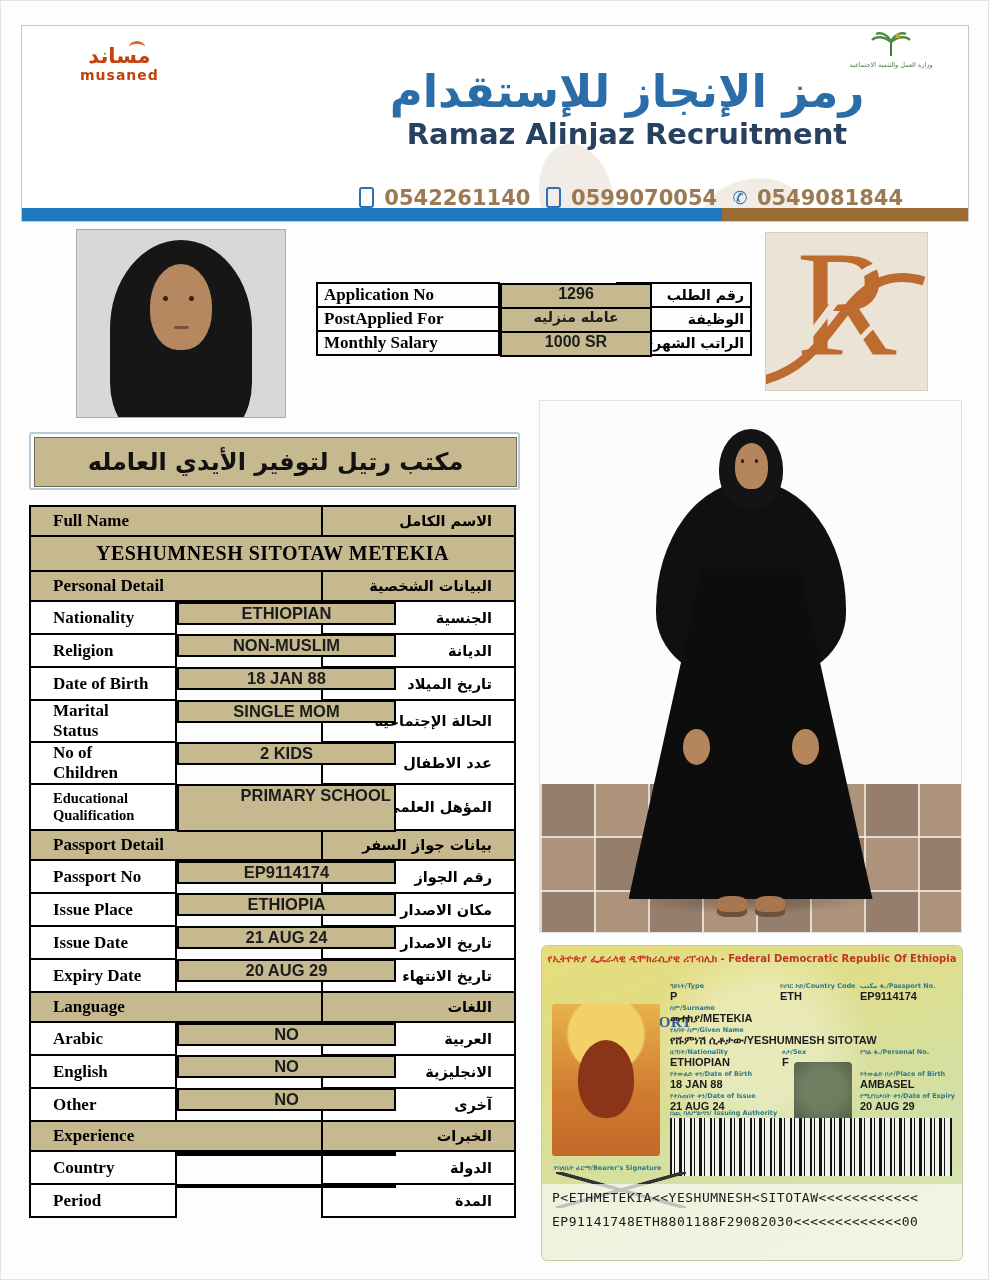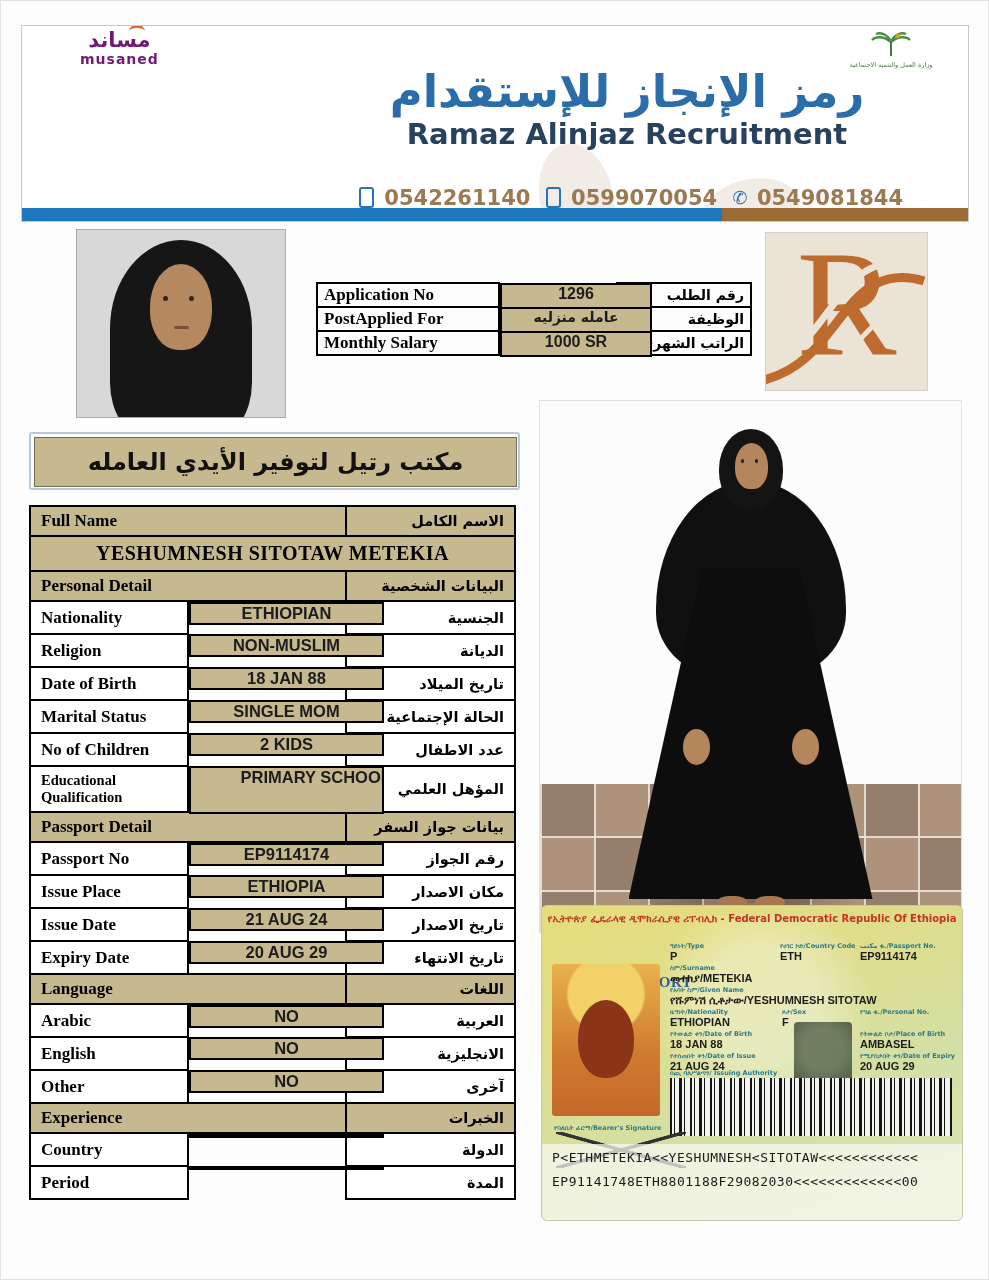--- a/index.html
+++ b/index.html
@@ -8,21 +8,21 @@
 
   
   .header{position:absolute;left:20px;top:24px;width:946px;height:195px;background:#fff;
           border:1px solid #c8c8c8;overflow:hidden;}
   .header .wm{position:absolute;left:430px;top:90px;width:420px;height:160px;opacity:.18;
           background:radial-gradient(ellipse 60px 90px at 30% 40%,#b49a74 0 60%,transparent 62%),
                      radial-gradient(ellipse 80px 50px at 70% 70%,#b49a74 0 60%,transparent 62%);
           transform:rotate(-12deg);}
   .header-bar{position:absolute;left:0;bottom:0;width:100%;height:13px;
           background:linear-gradient(to right,#1c79bd 0 74%,#996b35 74% 100%);}
-  .musaned{position:absolute;left:58px;top:4px;text-align:center;color:#701a75;
+  .musaned{position:absolute;left:58px;top:20px;text-align:center;color:#c2410c;
           font-family:"DejaVu Sans",sans-serif;font-weight:bold;line-height:1;}
   .musaned .ar{font-size:21px;position:relative;display:inline-block;}
   .musaned .ar::before{content:"";position:absolute;right:6px;top:-5px;width:16px;height:9px;
           border-top:3px solid #e06a2b;border-radius:50% 50% 0 0;}
   .musaned .en{font-size:14px;letter-spacing:1px;margin-top:1px;}
   .ministry{position:absolute;right:22px;top:6px;width:110px;text-align:center;}
   .ministry .mtxt{font-family:"DejaVu Sans",sans-serif;font-size:6.5px;color:#4c7d46;direction:rtl;line-height:1.2;}
   .relogo{position:absolute;left:58px;top:52px;width:180px;text-align:center;}
   .rebox{width:148px;height:92px;border:2px solid #c2ac88;margin:2px auto 0;display:flex;
          align-items:center;justify-content:center;background:#fff;}
@@ -68,21 +68,21 @@
 
   
   .banner{position:absolute;left:28px;top:431px;width:491px;height:58px;background:#fff;
          border:2px solid #b9c9d8;border-radius:3px;padding:3px;box-sizing:border-box;}
   .banner .inner{width:100%;height:100%;background:#c6b98f;border:1px solid #6f6b55;
          display:flex;align-items:center;justify-content:center;direction:rtl;
          font-family:"DejaVu Sans",sans-serif;font-weight:bold;font-size:24px;color:#111;}
 
   
   .bio{position:absolute;left:28px;top:504px;width:487px;border-collapse:collapse;table-layout:fixed;}
-  .bio td{border:2px solid #000;padding:0 10px;overflow:hidden;}
+  .bio td{border:2px solid #000;padding:0 22px;overflow:hidden;}
   .bio .c1{width:153px;} .bio .c2{width:171px;} .bio .c3{width:147px;}
   .bio .sec td{background:#c6b98f;height:28px;}
   .bio .sec .en{font-weight:bold;font-size:17px;}
   .bio .ar{direction:rtl;text-align:right;font-family:"DejaVu Sans",sans-serif;font-weight:bold;font-size:14.5px;}
   .bio .namerow td{background:#c6b98f;text-align:center;font-weight:bold;font-size:20px;height:33px;
          letter-spacing:.5px;}
   .bio .data .en{font-weight:bold;font-size:17px;background:#fff;height:31px;}
   .bio .data .val{background:#c6b98f;text-align:center;font-size:16.5px;}
   .bio .data .ar{background:#fff;}
   .bio .edu .en{font-size:14.5px;line-height:1.15;}
@@ -109,21 +109,21 @@
          border-radius:50% 50% 42% 42%/64% 64% 34% 34%;}
   .s-robe{position:absolute;left:8px;top:140px;width:244px;height:330px;background:#0d0d0d;
          clip-path:polygon(30% 0,70% 0,100% 100%,0 100%);}
   .s-hand{position:absolute;top:300px;width:27px;height:36px;background:#b5855c;border-radius:50%;}
   .s-hand.l{left:62px;} .s-hand.r{right:62px;}
   .s-foot{position:absolute;bottom:2px;width:30px;height:16px;background:#a9774f;border-radius:40% 40% 30% 30%;
          box-shadow:0 5px 0 #6e5138;}
   .s-foot.l{left:96px;} .s-foot.r{right:96px;}
 
   
-  .passport{position:absolute;left:540px;top:904px;width:420px;height:314px;border-radius:6px;
+  .passport{position:absolute;left:540px;top:944px;width:420px;height:314px;border-radius:6px;
          overflow:hidden;border:1px solid #c9c9a8;
          background:linear-gradient(160deg,#e6dd7a 0%,#dfdd8a 30%,#d2e0a6 65%,#dde7ba 100%);}
   .passport::before{content:"";position:absolute;left:90px;top:10px;width:260px;height:220px;
          background:radial-gradient(circle at 50% 40%,rgba(255,255,255,.35) 0 30%,transparent 60%);}
   .pp-title{position:absolute;left:0;top:7px;width:100%;text-align:center;color:#c23324;
          font-weight:bold;font-size:10px;font-family:"DejaVu Sans",sans-serif;}
   .pp-word{position:absolute;left:12px;top:32px;color:#2d5d9e;font-weight:bold;font-size:15px;
          letter-spacing:.5px;margin-top:36px;}
   .pp-photo{position:absolute;left:10px;top:58px;width:108px;height:152px;border-radius:3px;
          background:radial-gradient(circle at 50% 20%,#f2d268 0 28%,transparent 30%),

